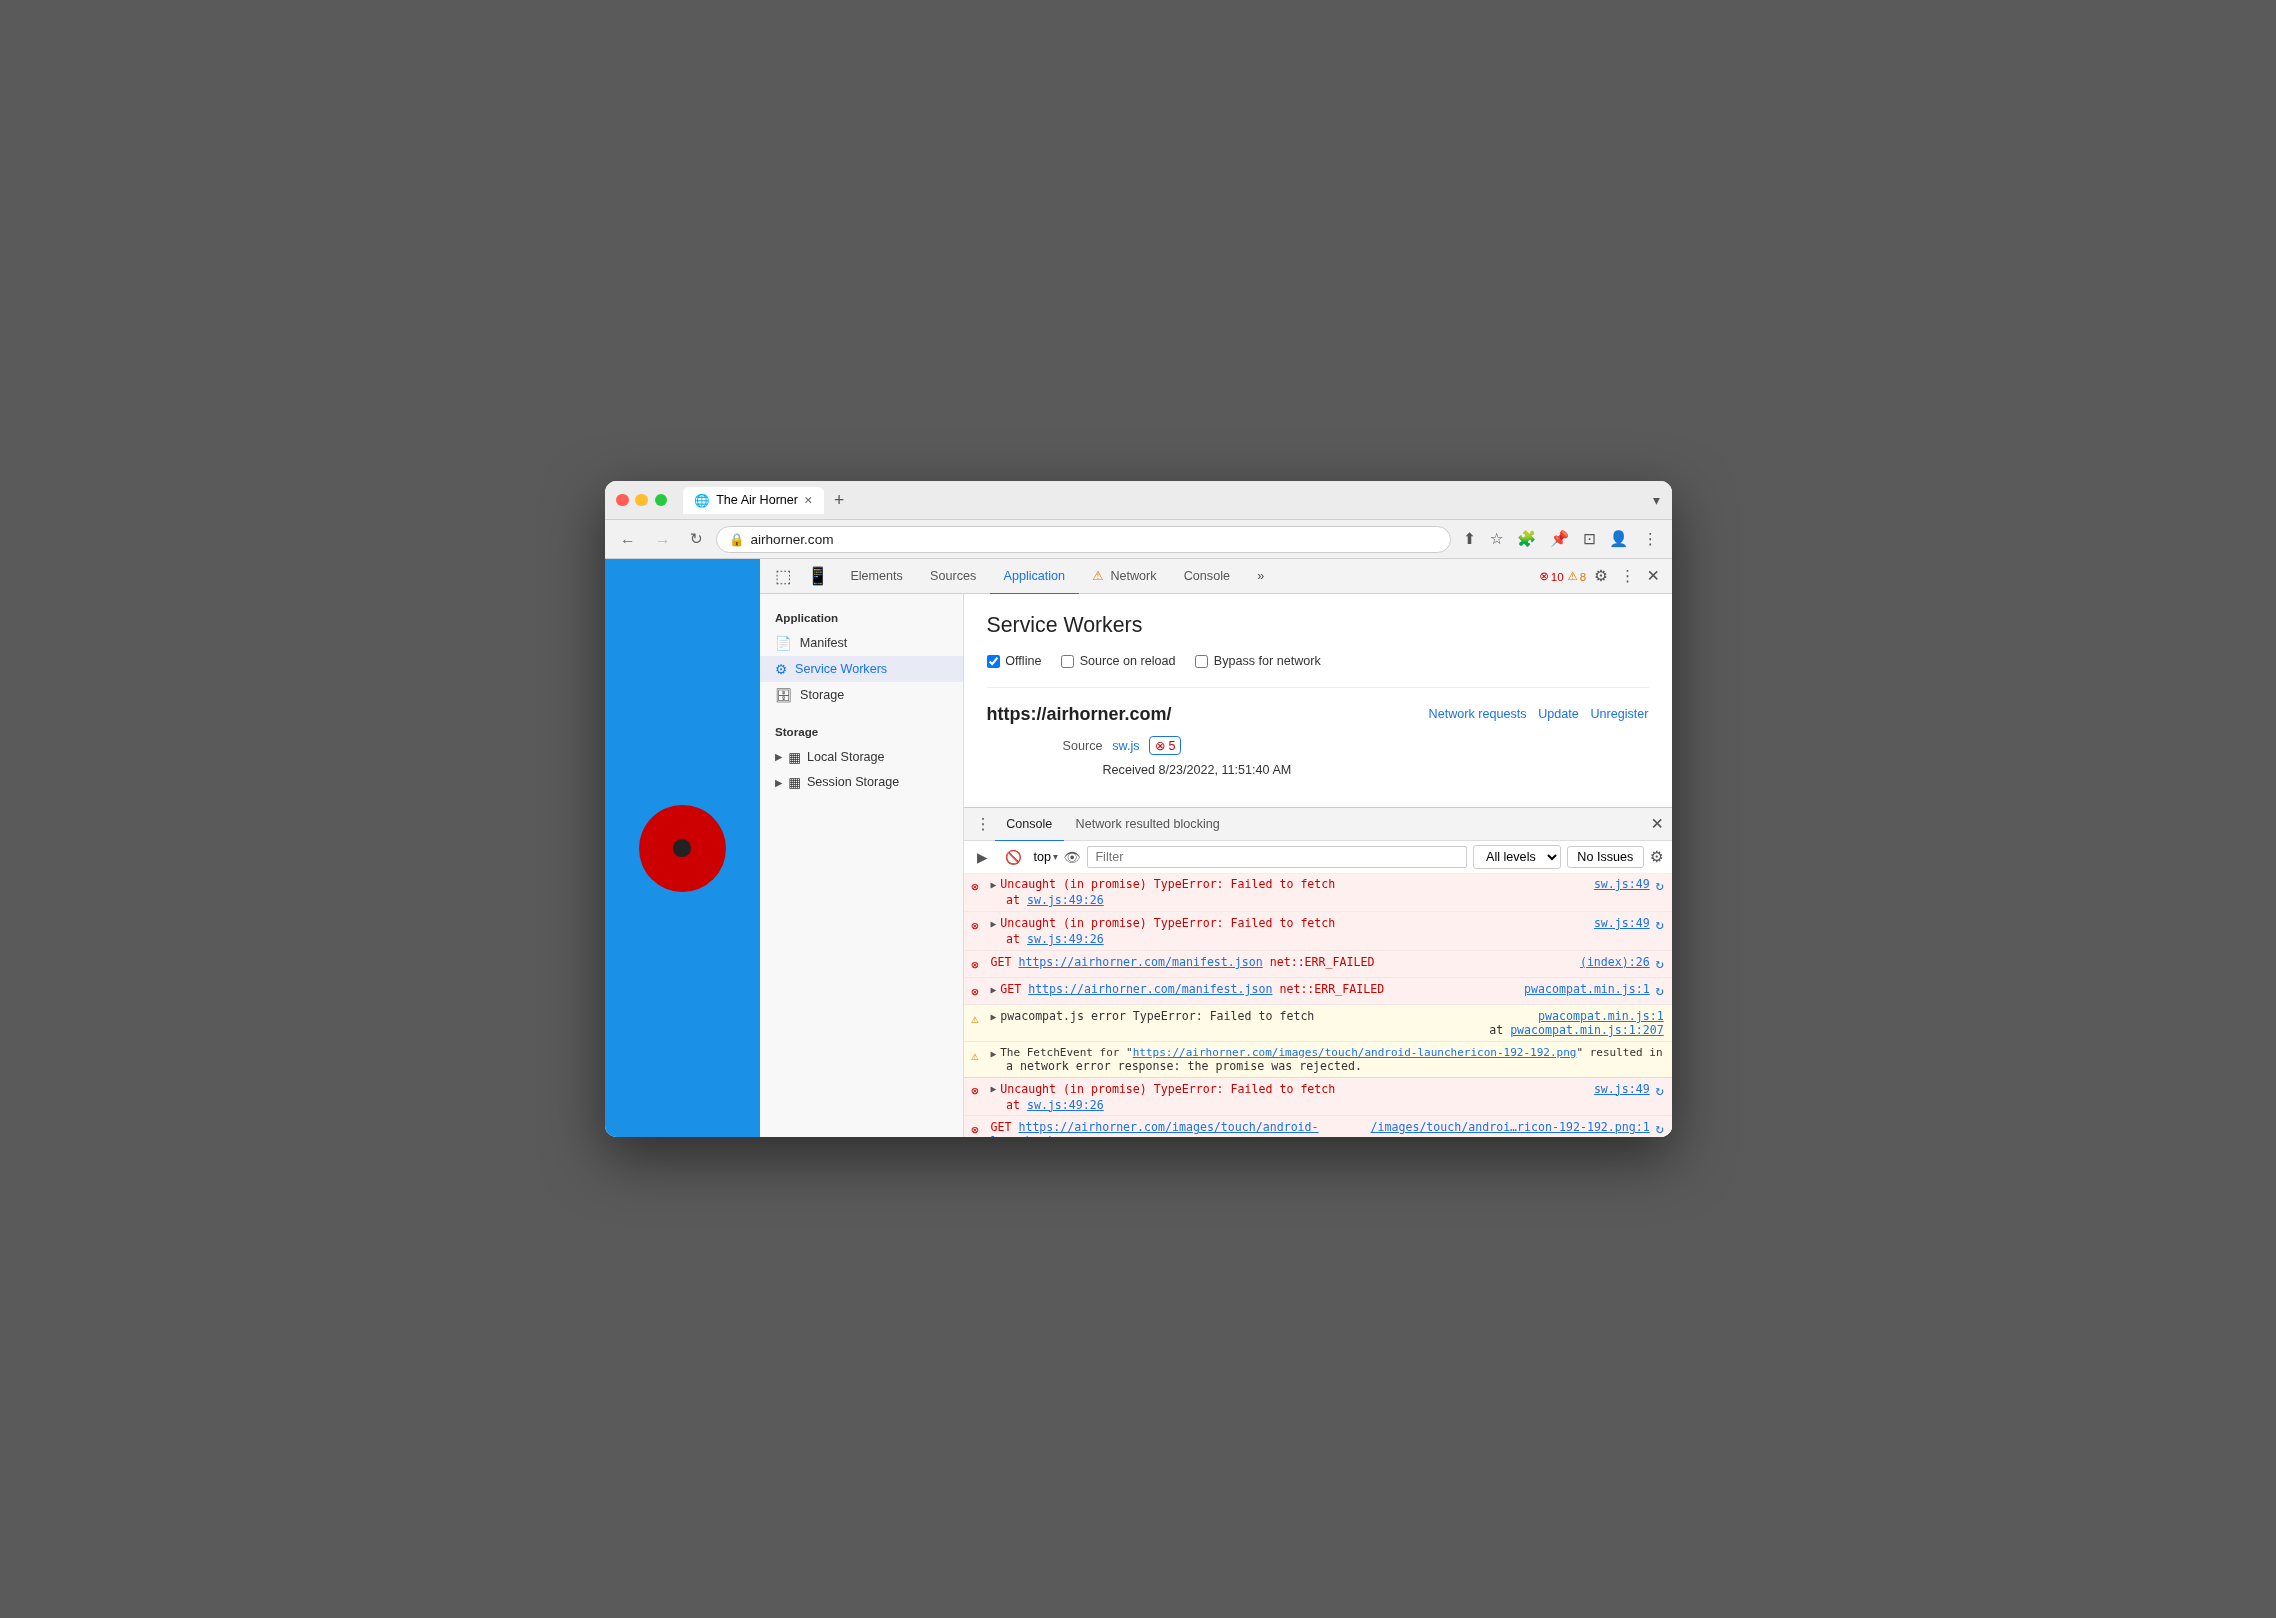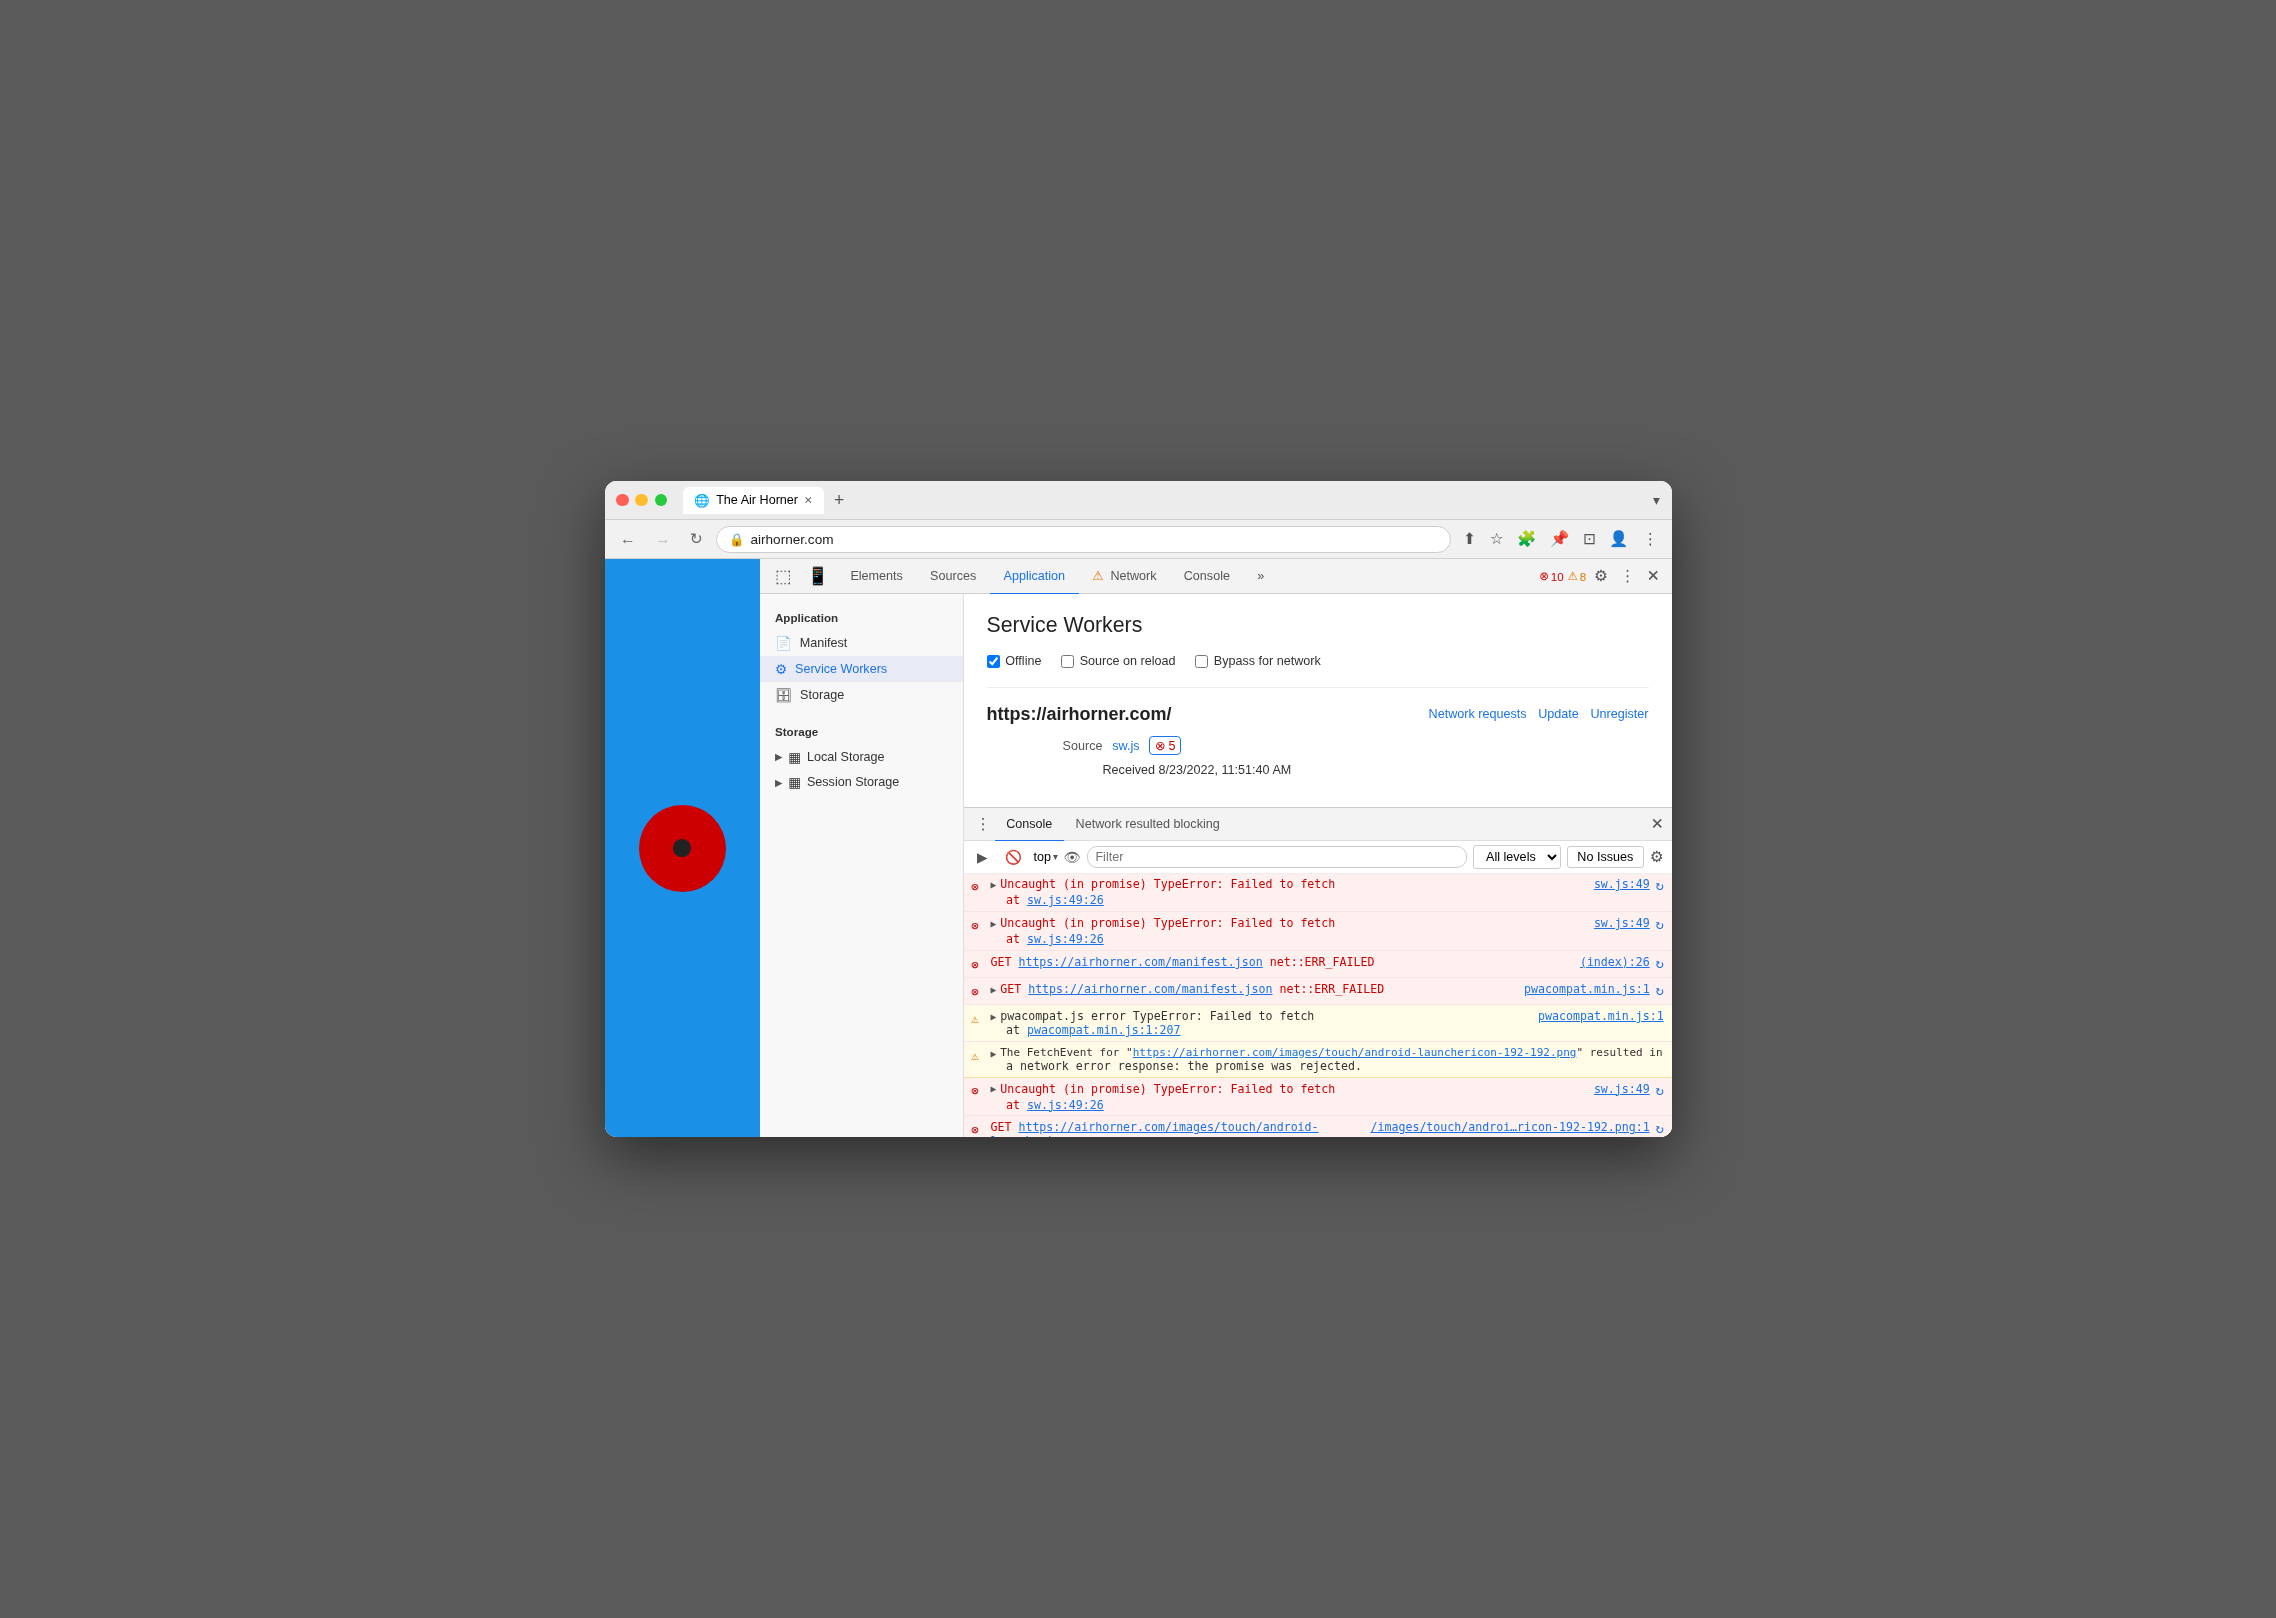--- a/index.html
+++ b/index.html
@@ -296,21 +296,21 @@
       border: none;
       font-size: 13.6px;
       cursor: pointer;
       color: #555;
       padding: 2.9px 5.8px;
       border-radius: 2.9px;
     }
     .console-filter {
       flex: 1;
       border: 1px solid #ccc;
-      border-radius: 10px;
+      border-radius: 2px;
       padding: 2.9px 7.8px;
       font-size: 12.6px;
     }
     .console-levels {
       background: none;
       border: 1px solid #ccc;
       border-radius: 2.9px;
       padding: 2.9px 7.8px;
       font-size: 12.6px;
       cursor: pointer;
@@ -637,21 +637,21 @@
               </div>
 
               <div class="log-entry warning">
                 <span class="log-icon warning">⚠</span>
                 <div class="log-content">
                   <div class="log-row">
                     <span class="log-expand">▶</span>
                     <span class="log-main warning" style="color:#333;">pwacompat.js error TypeError: Failed to fetch</span>
                     <span class="log-source log-link">pwacompat.min.js:1</span>
                   </div>
-                  <div style="padding-left:15.5px; font-size:11.6px; color:#333;">
+                  <div style="padding-left:15.5px; font-size:11.6px; color:#333;text-align:right;">
                     at <span class="log-link">pwacompat.min.js:1:207</span>
                   </div>
                 </div>
               </div>
 
               <div class="log-entry warning" style="border-bottom:1px solid #f0e0a0;">
                 <span class="log-icon warning">⚠</span>
                 <div class="log-content">
                   <div class="log-row">
                     <span class="log-expand">▶</span>

